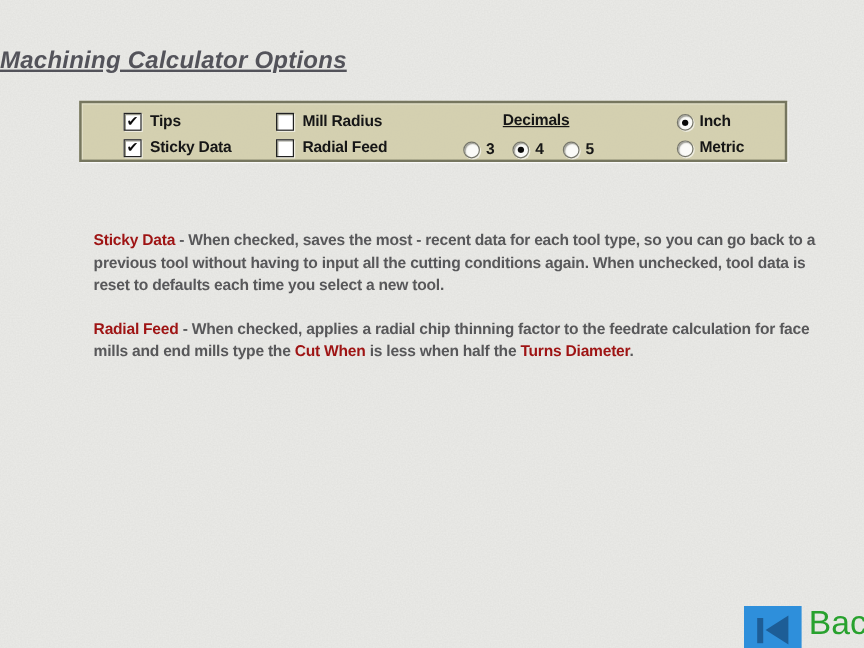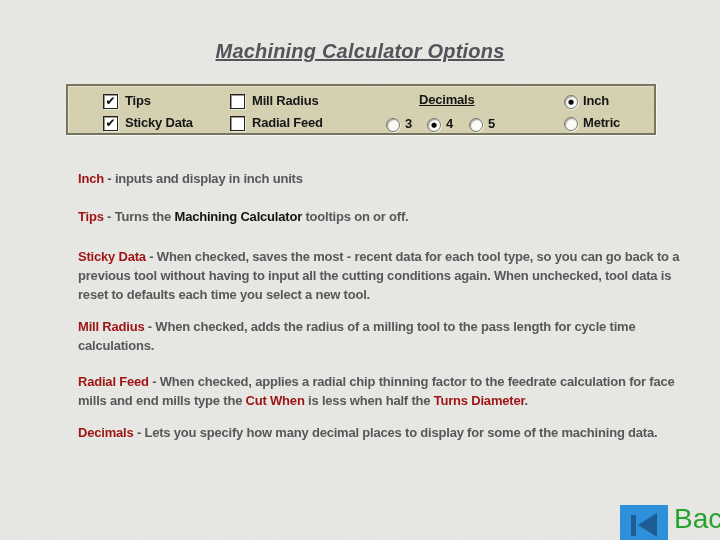--- a/index.html
+++ b/index.html
@@ -4,21 +4,21 @@
 <style>
   html,body{margin:0;padding:0;}
   body{
     width:720px;height:540px;position:relative;overflow:hidden;
     background:#ebebe8;
     font-family:"Liberation Sans",sans-serif;
   }
   .noise{position:absolute;left:0;top:0;width:720px;height:540px;z-index:0;pointer-events:none;}
 
   .page-title{
-    position:absolute;left:0;top:40px;width:720px;text-align:center;z-index:2;
+    position:absolute;left:0;top:40px;width:720px;z-index:2;
     font:italic bold 20px "Liberation Sans",sans-serif;
     color:#53535a;text-decoration:underline;letter-spacing:.2px;
   }
 
   
   .panel{
     position:absolute;left:66px;top:84px;width:590px;height:51px;z-index:2;
     background:rgba(210,206,172,0.93);
     border:2px solid #76765f;
     box-shadow:1px 1px 0 rgba(255,255,255,.75), inset 1px 1px 0 rgba(255,255,255,.35);
@@ -96,26 +96,22 @@
   <span class="rd" style="left:401px;top:32px;"></span>
   <span class="pl" style="left:420px;top:30px;">5</span>
 
   <span class="rd" style="left:496px;top:9px;">●</span>
   <span class="pl" style="left:515px;top:7px;">Inch</span>
   <span class="rd" style="left:496px;top:31px;"></span>
   <span class="pl" style="left:515px;top:29px;">Metric</span>
 </div>
 
 <div class="text-block">
-  <p><span class="seg-kw">Inch</span><span class="seg-body"> - inputs and display in inch units</span></p>
-  <p class="mt19"><span class="seg-kw">Tips</span><span class="seg-body"> - Turns the </span><span class="seg-strong">Machining Calculator</span><span class="seg-body"> tooltips on or off.</span></p>
   <p class="mt21"><span class="seg-kw">Sticky Data</span><span class="seg-body"> - When checked, saves the most - recent data for each tool type, so you can go back to a previous tool without having to input all the cutting conditions again.  When unchecked, tool data is reset to defaults each time you select a new tool.</span></p>
-  <p class="mt13"><span class="seg-kw">Mill Radius</span><span class="seg-body"> - When checked, adds the radius of a milling tool to the pass length for cycle time calculations.</span></p>
   <p class="mt17"><span class="seg-kw">Radial Feed</span><span class="seg-body"> - When checked, applies a radial chip thinning factor to the feedrate calculation for face mills and end mills type the </span><span class="seg-kw">Cut When</span><span class="seg-body"> is less when half the </span><span class="seg-kw">Turns Diameter</span><span class="seg-body">.</span></p>
-  <p class="mt13"><span class="seg-kw">Decimals</span><span class="seg-body"> - Lets you specify how many decimal places to display for some of the machining data.</span></p>
 </div>
 
 <div class="back">
   <div class="back-square">
     <span class="skip-bar"></span>
     <span class="skip-tri"></span>
   </div>
   <span class="back-label">Back</span>
 </div>
 

